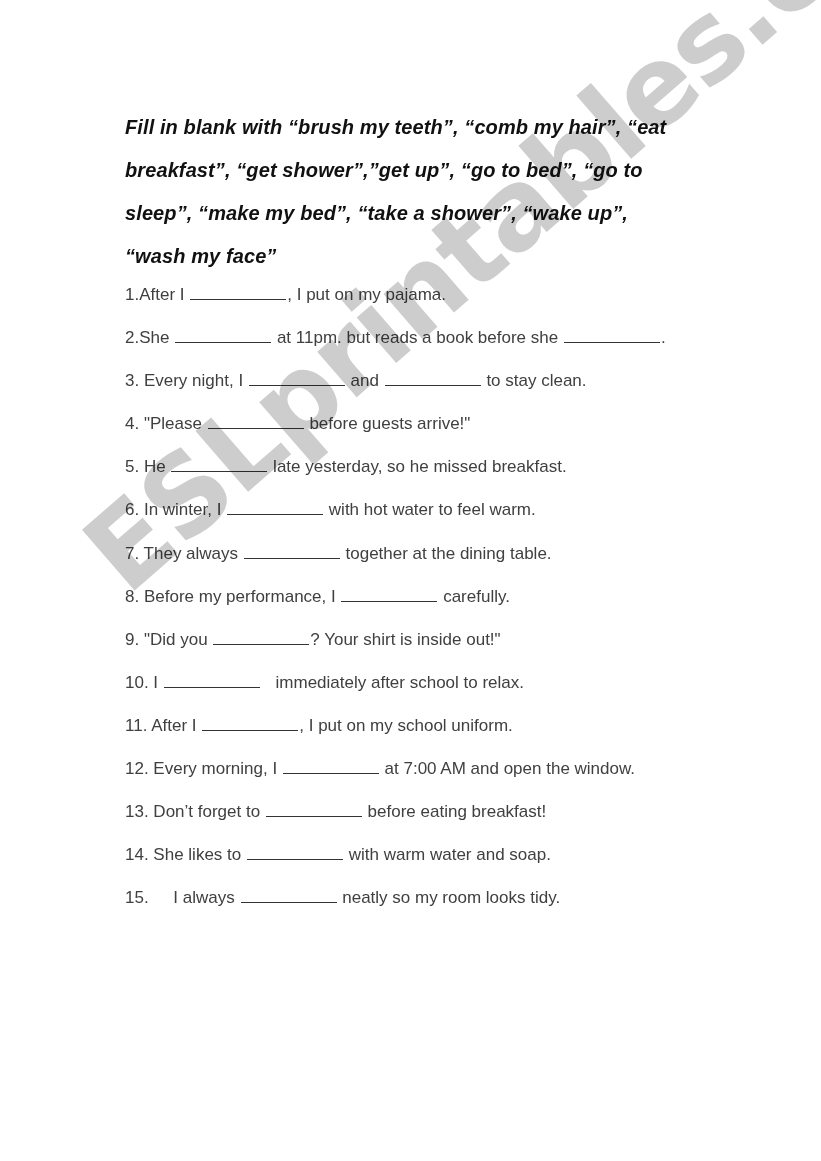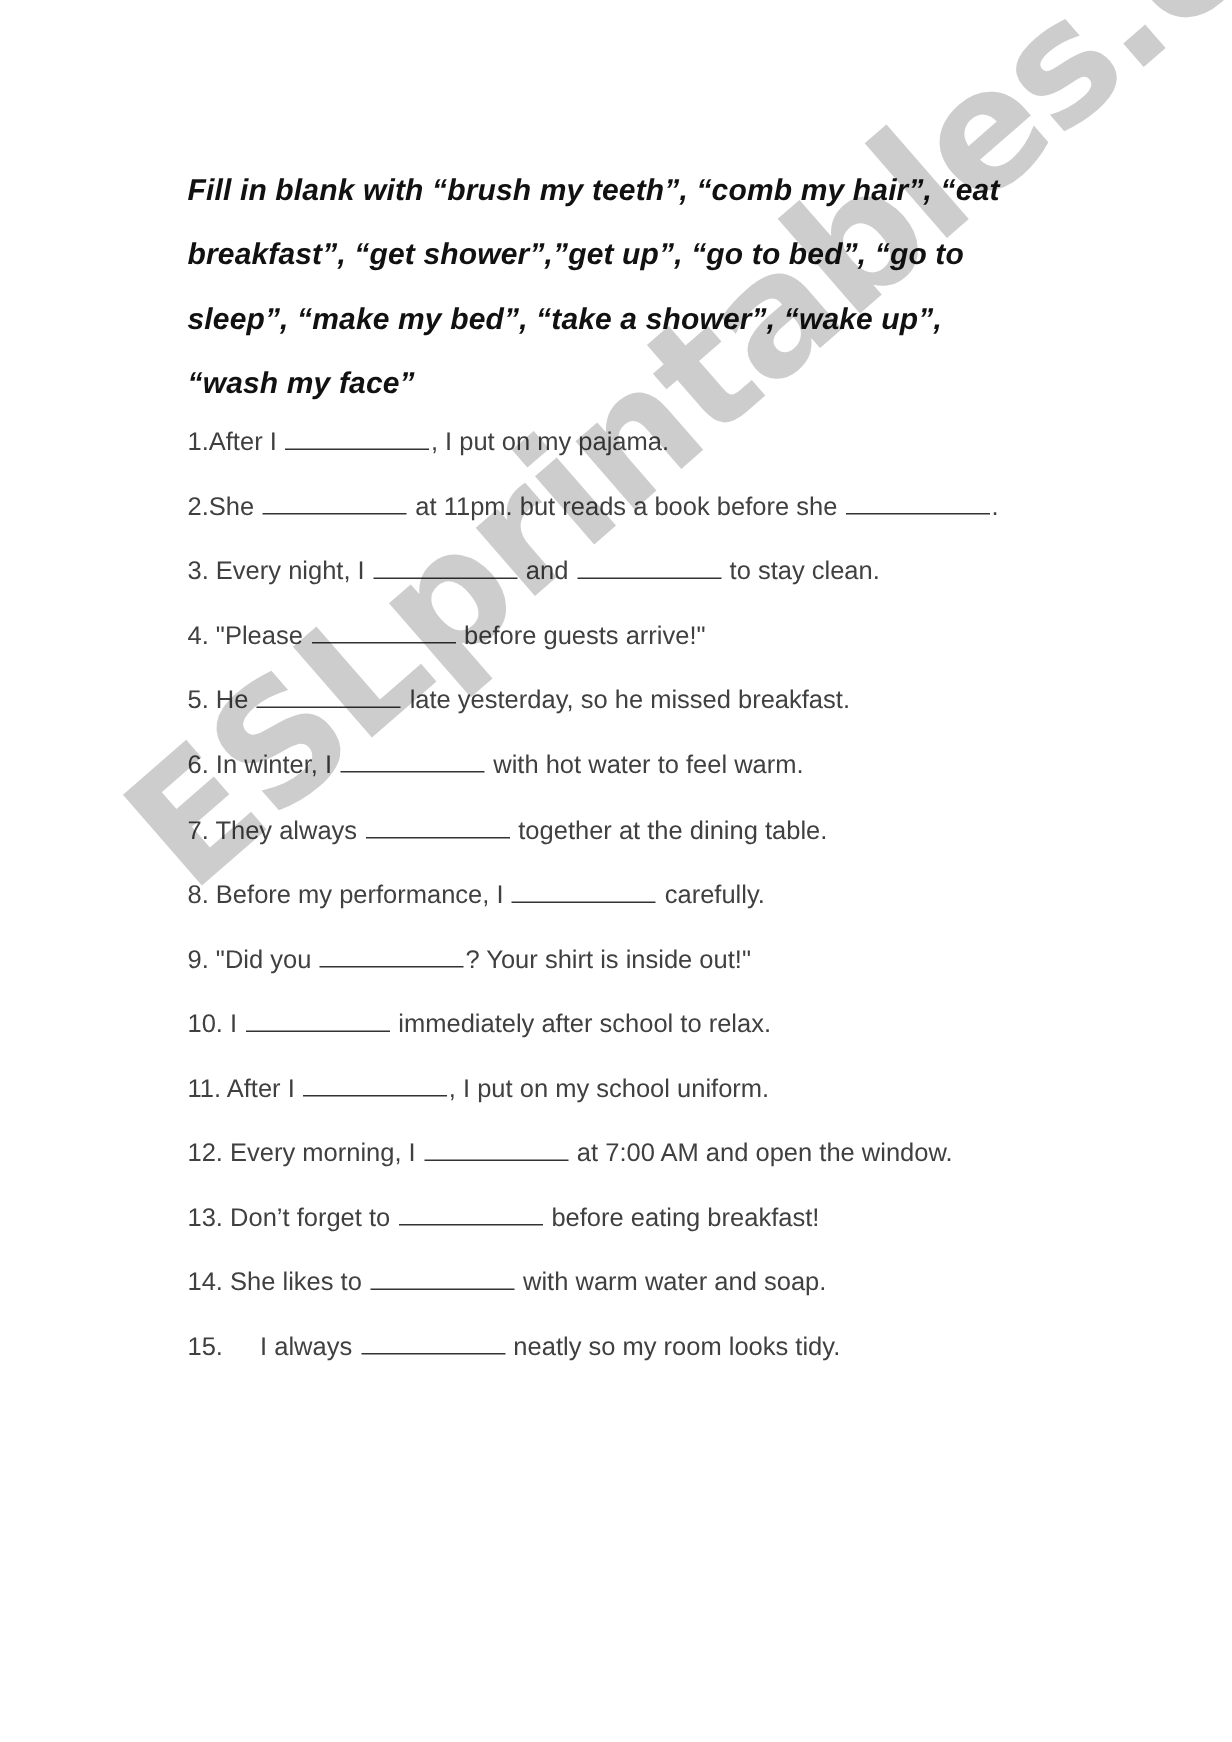--- a/index.html
+++ b/index.html
@@ -93,21 +93,21 @@
   <div class="exercises" id="exercises">
       <div class="exercise"><span>1.</span><span style="white-space: pre;">After I </span><span class="blank"></span><span style="white-space: pre;">, I put on my pajama.</span></div>
       <div class="exercise"><span>2.</span><span style="white-space: pre;">She </span><span class="blank"></span><span style="white-space: pre;"> at 11pm. but reads a book before she </span><span class="blank"></span><span style="white-space: pre;">.</span></div>
       <div class="exercise"><span>3. </span><span style="white-space: pre;">Every night, I </span><span class="blank"></span><span style="white-space: pre;"> and </span><span class="blank"></span><span style="white-space: pre;"> to stay clean.</span></div>
       <div class="exercise"><span>4. </span><span style="white-space: pre;">"Please </span><span class="blank"></span><span style="white-space: pre;"> before guests arrive!"</span></div>
       <div class="exercise"><span>5. </span><span style="white-space: pre;">He </span><span class="blank"></span><span style="white-space: pre;"> late yesterday, so he missed breakfast.</span></div>
       <div class="exercise"><span>6. </span><span style="white-space: pre;">In winter, I </span><span class="blank"></span><span style="white-space: pre;"> with hot water to feel warm.</span></div>
       <div class="exercise"><span>7. </span><span style="white-space: pre;">They always </span><span class="blank"></span><span style="white-space: pre;"> together at the dining table.</span></div>
       <div class="exercise"><span>8. </span><span style="white-space: pre; text-align: center;">Before my performance, I </span><span class="blank"></span><span style="white-space: pre;"> carefully.</span></div>
       <div class="exercise"><span>9. </span><span style="white-space: pre;">"Did you </span><span class="blank"></span><span style="white-space: pre;">? Your shirt is inside out!"</span></div>
-      <div class="exercise"><span>10. </span><span style="white-space: pre;">I </span><span class="blank"></span><span style="white-space: pre;"> immediately after school to relax.</span></div>
+      <div class="exercise"><span>10. </span><span style="white-space: pre;">I </span><span class="blank"></span><span style="white-space: pre; margin-left: 10px;"> immediately after school to relax.</span></div>
       <div class="exercise"><span>11. </span><span style="white-space: pre;">After I </span><span class="blank"></span><span style="white-space: pre; margin-top: 24px;">, I put on my school uniform.</span></div>
       <div class="exercise"><span>12. </span><span style="white-space: pre;">Every morning, I </span><span class="blank"></span><span style="white-space: pre;"> at 7:00 AM and open the window.</span></div>
       <div class="exercise"><span>13. </span><span style="white-space: pre;">Don’t forget to </span><span class="blank"></span><span style="white-space: pre;"> before eating breakfast!</span></div>
       <div class="exercise"><span>14. </span><span style="white-space: pre;">She likes to </span><span class="blank"></span><span style="white-space: pre;"> with warm water and soap.</span></div>
       <div class="exercise"><span>15. </span><span style="white-space: pre; margin-left: 20px;">I always </span><span class="blank"></span><span style="white-space: pre;"> neatly so my room looks tidy.</span></div>
     </div>
 
   <div class="watermark">ESLprintables.com</div>
 </div>
 

